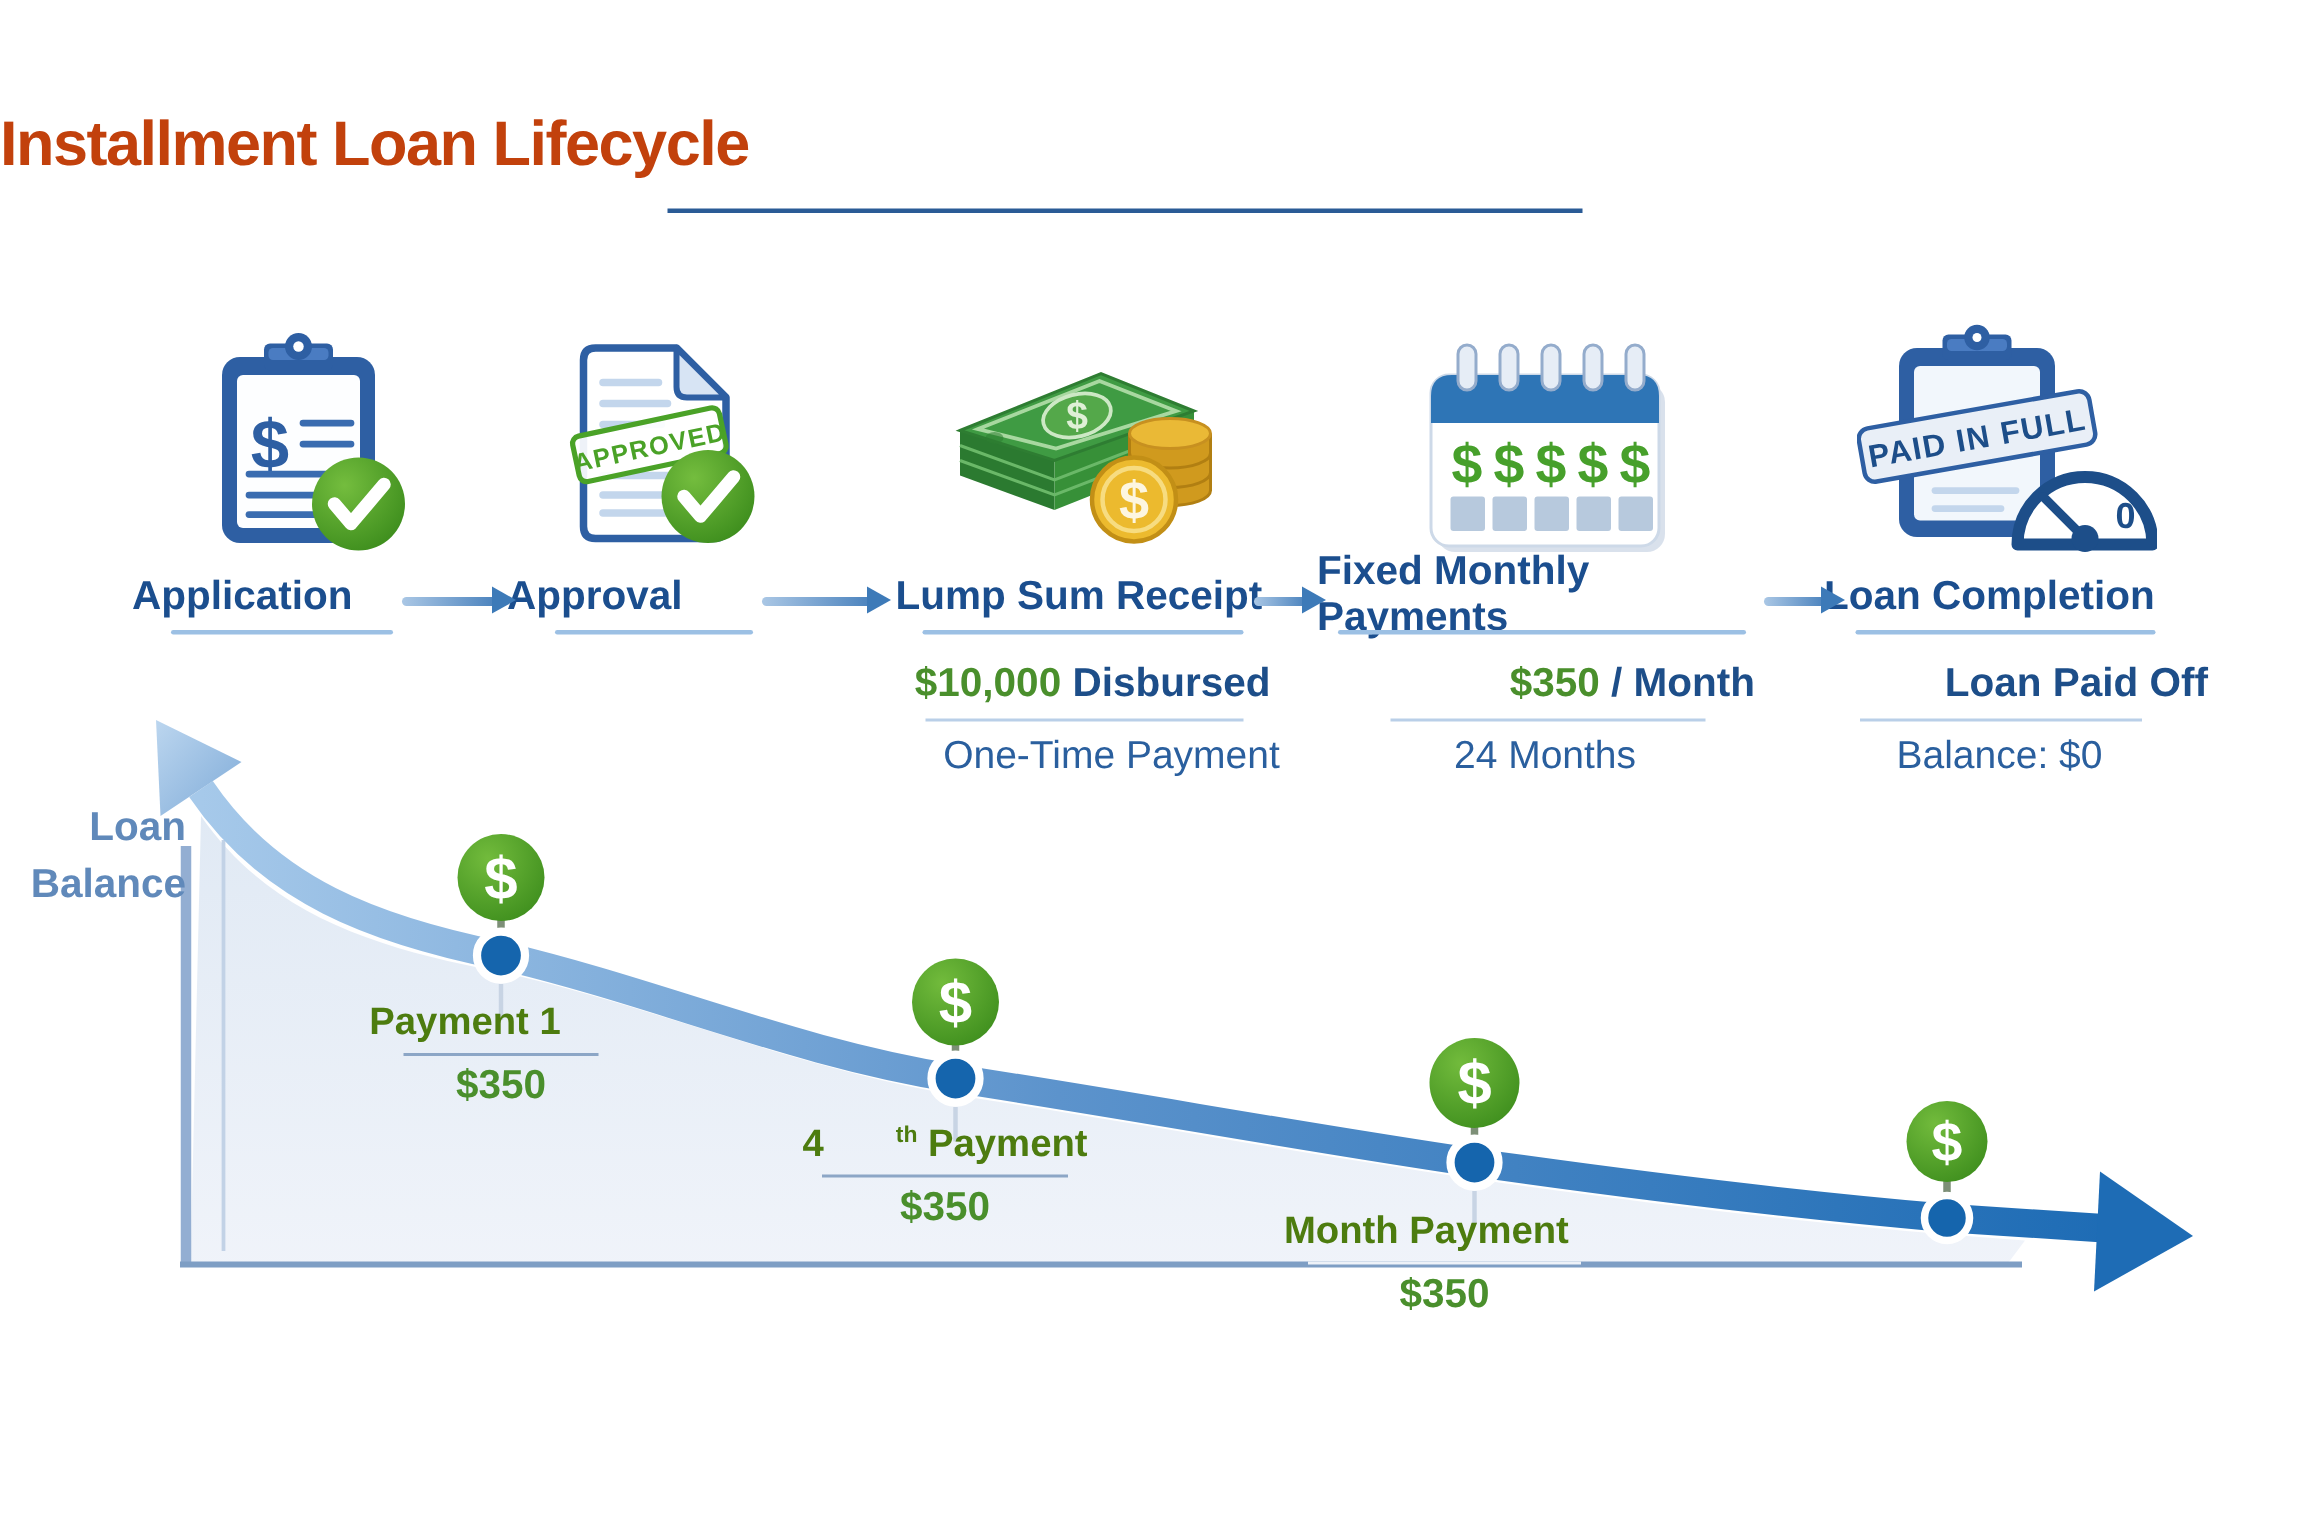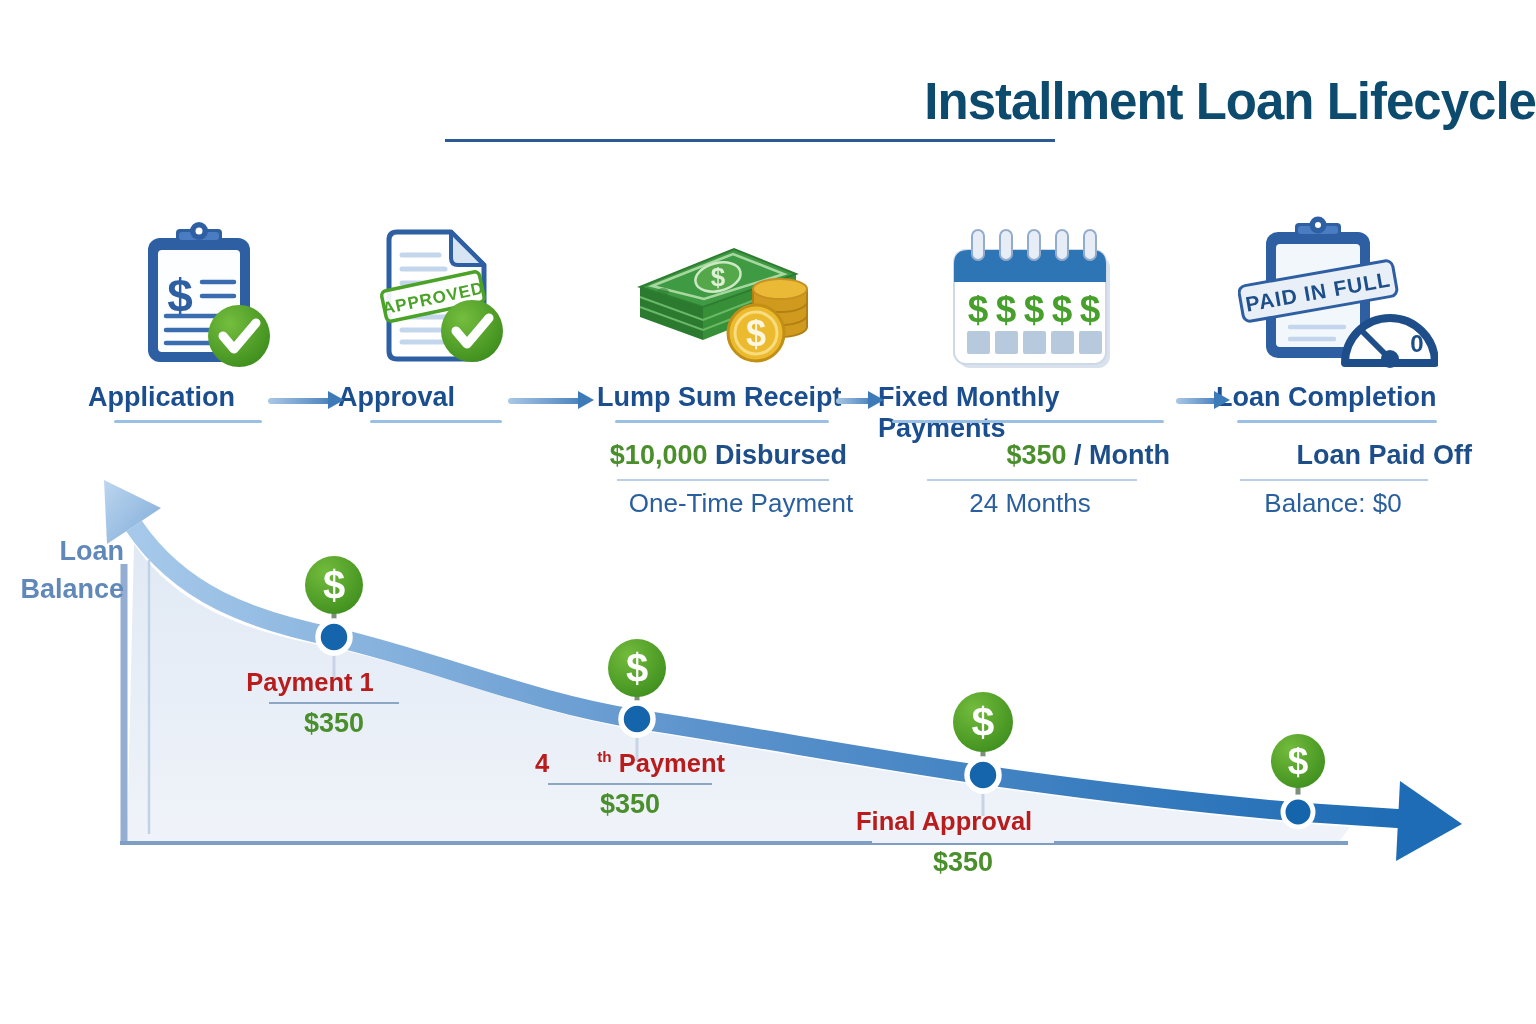--- a/index.html
+++ b/index.html
@@ -1,22 +1,22 @@
 <!DOCTYPE html>
 <html><head>
 <meta charset="utf-8">
 <style>
   html,body{margin:0;padding:0;background:#ffffff;}
   body{width:1536px;height:1024px;position:relative;overflow:hidden;
        font-family:"Liberation Sans",sans-serif;-webkit-font-smoothing:antialiased;}
   .abs{position:absolute;}
 
   
-  .title{left:0;right:0;top:72px;text-align:right;font-size:51px;font-weight:600;
-         color:#0c4a6e;letter-spacing:-1px;}
+  .title{left:0;right:0;top:72px;text-align:left;font-size:42px;font-weight:600;
+         color:#c2410c;letter-spacing:-1px;}
   .title-underline{left:445px;top:139px;width:610px;height:3px;background:#2a5b96;}
 
   
   .stage-label{font-size:27px;font-weight:700;color:#1b4e8e;text-align:left;height:34px;}
   .stage-underline{height:3px;background:#9cc0e4;border-radius:2px;}
   .sub1{font-size:27px;text-align:right;color:#1d4e89;font-weight:600;}
   .sub1 .accent{color:#4a8f2c;font-weight:700;}
   .sub-divider{height:2px;background:#b9cfe8;}
   .sub2{font-size:26px;text-align:center;color:#2a5f9e;font-weight:500;}
 
@@ -24,21 +24,21 @@
   .flow-arrow{height:20px;}
   .flow-arrow .shaft{position:absolute;left:0;right:13px;top:8px;height:6px;border-radius:3px;
                      background:linear-gradient(90deg,#aac7e5,#4a82bd);}
   .flow-arrow .head{position:absolute;right:0;top:1px;width:0;height:0;
                     border-left:16px solid #3d7ab8;border-top:9px solid transparent;
                     border-bottom:9px solid transparent;}
 
   
   .y-axis-label{font-size:27px;font-weight:600;color:#6089ba;text-align:right;line-height:38px;}
   .marker{text-align:center;}
-  .marker .m-label{font-size:25.5px;font-weight:700;color:#b91c1c;}
+  .marker .m-label{font-size:25.5px;font-weight:700;color:#4d7c0f;}
   .marker .m-label sup{font-size:60%;margin-left:48px;}
   .marker .m-line{height:2.5px;background:#8ca6c6;margin:5px auto 4px auto;}
   .marker .m-line.light{background:#eef2f8;}
   .marker .m-amount{font-size:27px;font-weight:700;color:#4a8f2c;}
 </style>
 </head>
 <body>
 
 <div class="abs title">Installment Loan Lifecycle</div>
 <div class="abs title-underline"></div>
@@ -161,21 +161,21 @@
     <path d="M 107 148 A 45 45 0 0 1 197 148 Z" fill="#ffffff" stroke="#1d4e89" stroke-width="8" stroke-linejoin="round"></path>
     <line x1="152" y1="144" x2="124" y2="116" stroke="#1d4e89" stroke-width="6" stroke-linecap="round"></line>
     <circle cx="152" cy="144" r="9" fill="#1d4e89"></circle>
     <text x="179" y="137" text-anchor="middle" font-family="Liberation Sans,sans-serif" font-size="24" font-weight="bold" fill="#1d4e89">0</text>
   </g>
 </svg>
 
 <div class="abs stage-label" style="left:88px;width:200px;top:382px">Application</div>
 <div class="abs stage-label" style="left:338px;width:200px;top:382px">Approval</div>
 <div class="abs stage-label" style="left:597px;width:250px;top:382px">Lump Sum Receipt</div>
-<div class="abs stage-label" style="left:878px;width:300px;top:382px">Fixed Monthly Payments</div>
+<div class="abs stage-label" style="left:878px;width:300px;top:365px">Fixed Monthly Payments</div>
 <div class="abs stage-label" style="left:1216px;width:240px;top:382px">Loan Completion</div>
 
 <div class="abs stage-underline" style="left:114px;width:148px;top:420px"></div>
 <div class="abs stage-underline" style="left:370px;width:132px;top:420px"></div>
 <div class="abs stage-underline" style="left:615px;width:214px;top:420px"></div>
 <div class="abs stage-underline" style="left:892px;width:272px;top:420px"></div>
 <div class="abs stage-underline" style="left:1237px;width:200px;top:420px"></div>
 
 <div class="abs sub1" style="left:597px;width:250px;top:440px">
   <span class="accent">$10,000</span><span> Disbursed</span>
@@ -298,16 +298,16 @@
   <div class="m-amount">$350</div>
 </div>
 
 <div class="abs marker" style="left:527px;width:206px;top:748px">
   <div class="m-label"><span>4</span><sup>th</sup><span> Payment</span></div>
   <div class="m-line" style="width:164px"></div>
   <div class="m-amount">$350</div>
 </div>
 
 <div class="abs marker" style="left:856px;width:214px;top:806px">
-  <div class="m-label"><span>Final Approval</span><sup></sup><span></span></div>
+  <div class="m-label"><span>Month Payment</span><sup></sup><span></span></div>
   <div class="m-line light" style="width:182px"></div>
   <div class="m-amount">$350</div>
 </div>
 
 </body></html>

